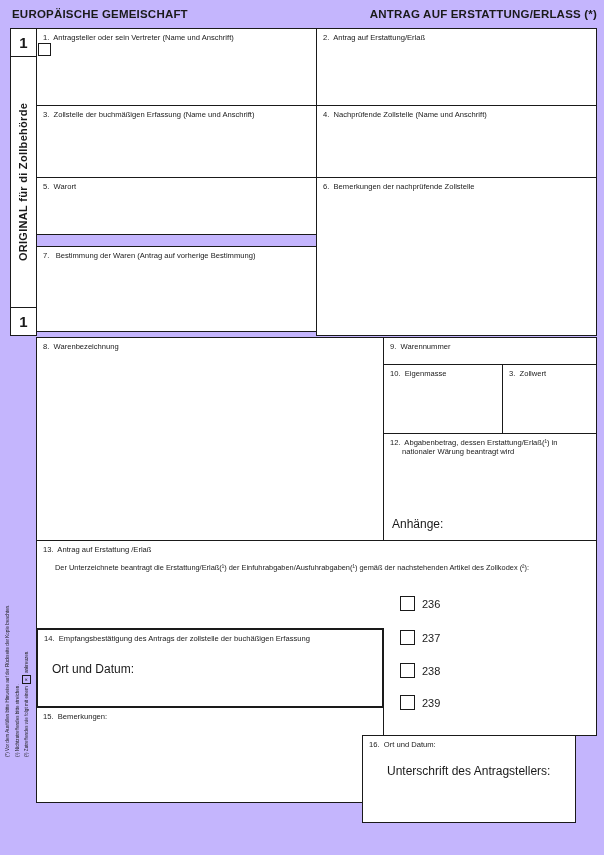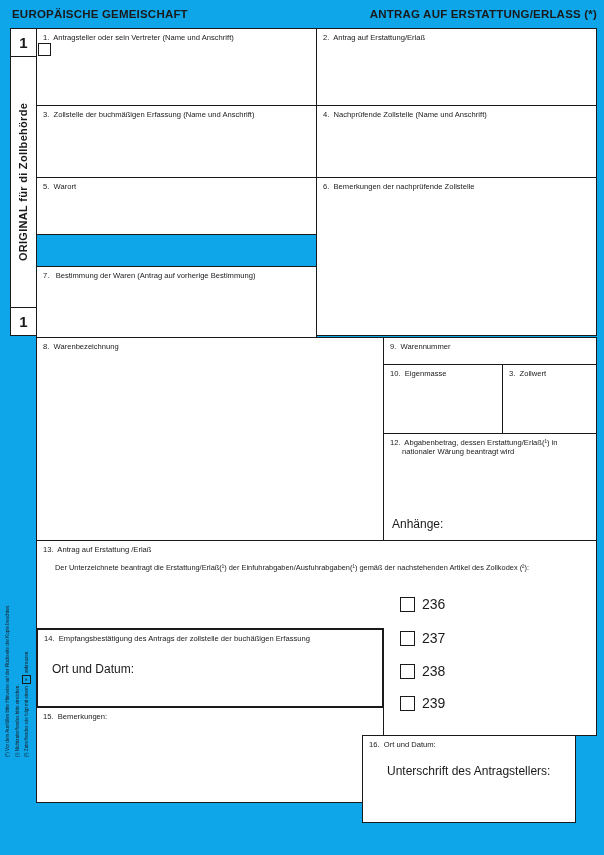--- a/index.html
+++ b/index.html
@@ -1,32 +1,32 @@
 <!DOCTYPE html>
 <html><head>
 <meta charset="utf-8">
 <style>
   html,body{margin:0;padding:0;background:#e8e8e8;}
   .page{
-    position:relative;width:604px;height:855px;background:#0ea5e9;
+    position:relative;width:604px;height:855px;background:#c4b5fd;
     font-family:"Liberation Sans",sans-serif;color:#1a1a1a;overflow:hidden;
     margin:0 auto;
   }
   .hdr{position:absolute;font-weight:700;font-size:11.5px;letter-spacing:.2px;white-space:nowrap;}
   .bx{position:absolute;border:1px solid #1a1a1a;box-sizing:border-box;background:#fff;}
   .bx.bold{border-width:2px;}
   .lbl{font-size:7.6px;line-height:9px;padding:4px 8px 0 18px;text-indent:-12px;white-space:pre-wrap;}
   .stripnum{display:flex;align-items:center;justify-content:center;font-weight:700;font-size:15px;}
   .striptall{display:flex;align-items:center;justify-content:center;}
   .vtext{transform:rotate(-90deg);white-space:nowrap;font-weight:700;font-size:11px;letter-spacing:.3px;}
   .minicb{position:absolute;left:1px;top:14px;width:11px;height:11px;border:1px solid #1a1a1a;background:#fff;}
   .innerlbl{position:absolute;font-size:12px;white-space:nowrap;}
   .cbrow{position:absolute;display:flex;align-items:center;gap:7px;}
   .cb{width:13px;height:13px;border:1px solid #1a1a1a;background:#fff;display:inline-block;}
-  .cbl{font-size:14px;}
+  .cbl{font-size:11px;}
   .b13body{font-size:7.4px;line-height:9px;padding:9px 8px 0 18px;white-space:pre-wrap;}
   .footnotes{
     position:absolute;left:3px;top:757px;width:145px;height:30px;
     transform:rotate(-90deg);transform-origin:0 0;
     font-size:4.6px;line-height:9.5px;color:#1a1a1a;white-space:nowrap;
   }
   .xbox{display:inline-block;width:7px;height:7px;border:1px solid #1a1a1a;font-size:5.5px;line-height:7px;
     text-align:center;vertical-align:middle;margin:0 2px;}
 </style>
 </head>
@@ -57,21 +57,21 @@
   <div class="bx" style="left:316px;top:105px;width:281px;height:73px">
     <div class="lbl">4.  Nachprüfende Zollstelle (Name und Anschrift)</div>
   </div>
 
   <div class="bx" style="left:36px;top:177px;width:281px;height:58px">
     <div class="lbl">5.  Warort</div>
   </div>
   <div class="bx" style="left:316px;top:177px;width:281px;height:159px">
     <div class="lbl">6.  Bemerkungen der nachprüfende Zollstelle</div>
   </div>
-  <div class="bx" style="left:36px;top:266px;width:281px;height:86px">
+  <div class="bx" style="left:36px;top:246px;width:281px;height:86px">
     <div class="lbl">7.   Bestimmung der Waren (Antrag auf vorherige Bestimmung)</div>
   </div>
 
   <div class="bx" style="left:36px;top:337px;width:348px;height:204px">
     <div class="lbl">8.  Warenbezeichnung</div>
   </div>
   <div class="bx" style="left:383px;top:337px;width:214px;height:28px">
     <div class="lbl">9.  Warennummer</div>
   </div>
   <div class="bx" style="left:383px;top:364px;width:120px;height:70px">

